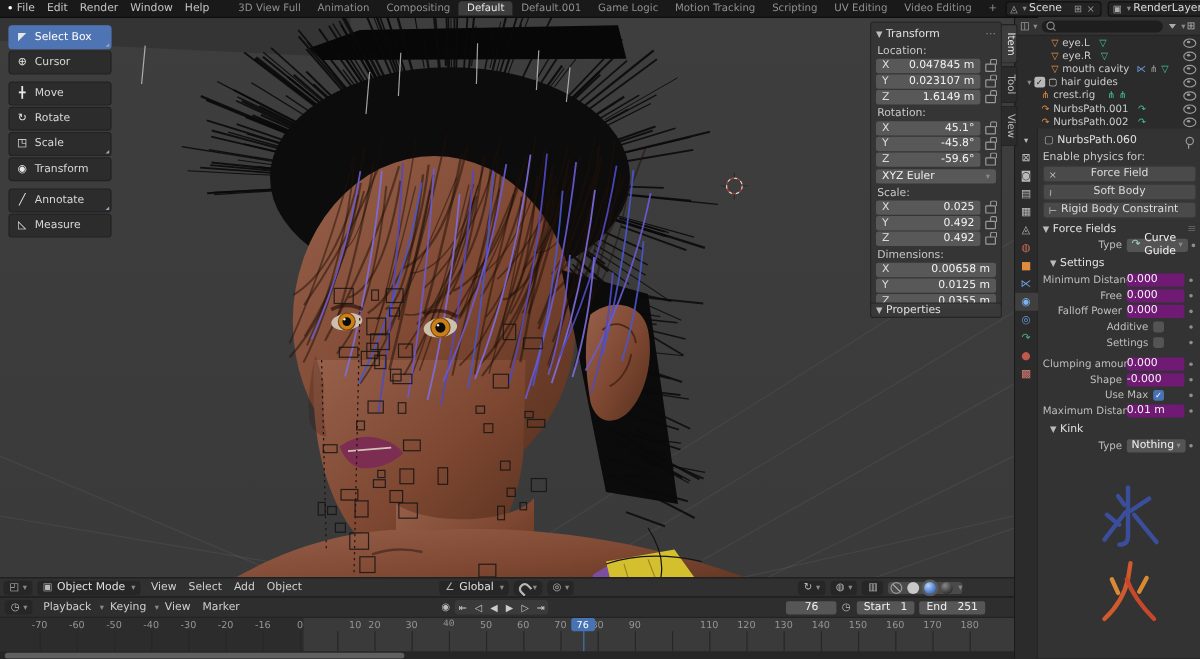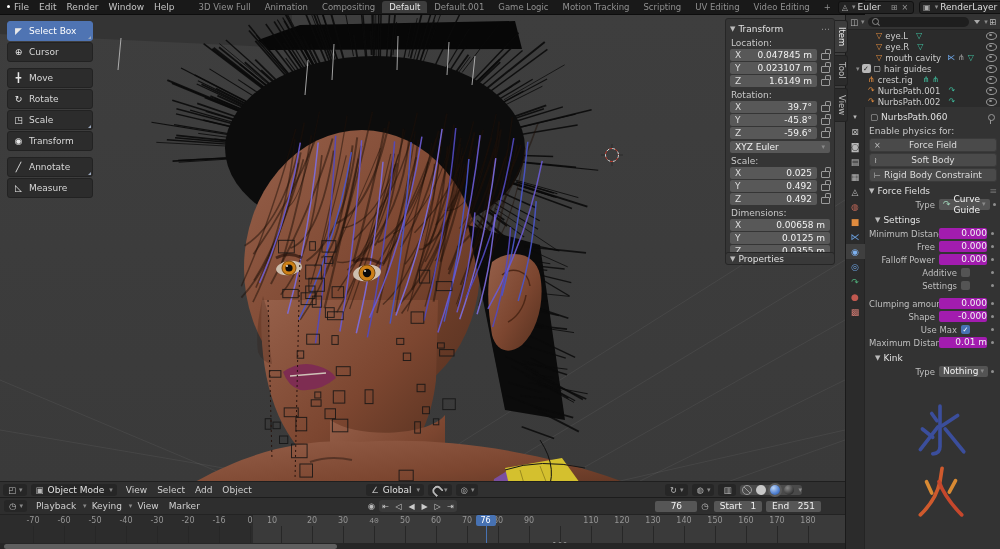--- a/index.html
+++ b/index.html
@@ -88,21 +88,21 @@
   .pin{width:5px;height:5px;border:1px solid #999;border-radius:50%;position:relative;margin-left:auto;margin-right:2px;}
   .pin:after{content:"";position:absolute;top:5px;left:1px;width:1px;height:4px;background:#999;}
   .plabelrow{color:#c8c8c8;height:13px;display:flex;align-items:center;}
   .pbtn{position:relative;display:flex;align-items:center;justify-content:center;height:12px;background:#4a4a4a;border:1px solid #3a3a3a;border-radius:3px;margin:1px 0;color:#dcdcdc;}
   .pbtn .bic{position:absolute;left:4px;color:#c0c0c0;font-size:8px;}
   .phead{display:flex;align-items:center;height:14px;color:#e2e2e2;margin-top:2px;}
   .phead .exp{font-size:7px;color:#bbb;margin-right:3px;}
   .phead .grip{margin-left:auto;color:#6f6f6f;}
   .prow{display:flex;align-items:center;height:13px;}
   .plab{width:66px;text-align:right;padding-right:4px;color:#bfbfbf;white-space:nowrap;font-size:8.5px;flex:none;}
-  .pfield{flex:1;background:#a21caf;border-radius:2px;height:11px;line-height:11px;text-align:right;color:#f2f2f2;}
+  .pfield{flex:1;background:#701a75;border-radius:2px;height:11px;line-height:11px;text-align:left;color:#f2f2f2;}
   .pdrop{flex:1;background:#545454;border-radius:2px;height:11px;line-height:11px;display:flex;align-items:center;padding:0 4px;color:#f2f2f2;}
   .pdot{width:10px;display:flex;justify-content:center;flex:none;}
   .pdot i{width:3px;height:3px;border-radius:50%;background:#8f8f8f;}
   #pdecor{position:absolute;left:46px;top:294px;}
   
   #timeline{left:0;top:497px;width:845px;height:52px;background:#2e2e2e;border-top:1px solid #1c1c1c;box-sizing:border-box;z-index:25;}
   #tl-head{height:16px;display:flex;align-items:center;padding:0 4px;border-bottom:1px solid #232323;}
   .pbgroup{display:flex;align-items:center;background:#3a3a3a;border-radius:3px;height:12px;margin-left:3px;}
   .pbtn2{width:13px;text-align:center;color:#ccc;font-size:8px;}
   .tlfield{background:#565656;border-radius:2px;height:11px;line-height:11px;text-align:center;color:#f0f0f0;margin-left:4px;padding:0 6px;}
@@ -139,21 +139,21 @@
       <span class="tab">Motion Tracking</span>
       <span class="tab">Scripting</span>
       <span class="tab">UV Editing</span>
       <span class="tab">Video Editing</span>
       <span class="tab">+</span>
     </div>
     <div style="flex:1"></div>
     <div class="tbgrp">
       <span class="gic">◬</span>
       <span class="dd">▾</span>
-      <span class="gtxt">Euler</span>
+      <span class="gtxt">Scene</span>
       <span class="gbtn">⊞</span>
       <span class="gbtn">×</span>
     </div>
     <div class="tbgrp">
       <span class="gic">▣</span>
       <span class="dd">▾</span>
       <span class="gtxt">RenderLayer</span>
 
     </div>
   </div>
@@ -650,21 +650,21 @@
         <div class="nfield">
       <span class="nax">Z</span>
       <span class="nval">1.6149 m</span>
         </div>
       <span class="lock"></span>
       </div>
     <div class="nsec">Rotation:</div>
     <div class="nrow">
         <div class="nfield">
       <span class="nax">X</span>
-      <span class="nval">39.7°</span>
+      <span class="nval">45.1°</span>
         </div>
       <span class="lock"></span>
       </div>
     <div class="nrow">
         <div class="nfield">
       <span class="nax">Y</span>
       <span class="nval">-45.8°</span>
         </div>
       <span class="lock"></span>
       </div>
@@ -1059,21 +1059,21 @@
           <div class="ticklab" style="left: 126px;">-40</div>
           <div class="tickline" style="left: 157px;"></div>
           <div class="ticklab" style="left: 157px;">-30</div>
           <div class="tickline" style="left: 188px;"></div>
           <div class="ticklab" style="left: 188px;">-20</div>
           <div class="tickline" style="left: 219px;"></div>
           <div class="ticklab" style="left: 219px;">-16</div>
           <div class="tickline" style="left: 250px;"></div>
           <div class="ticklab" style="left: 250px;">0</div>
           <div class="tickline" style="left: 281px;"></div>
-          <div class="ticklab" style="left: 272px;">10</div>
+          <div class="ticklab" style="left: 296px;">10</div>
           <div class="tickline" style="left: 312px;"></div>
           <div class="ticklab" style="left: 312px;">20</div>
           <div class="tickline" style="left: 343px;"></div>
           <div class="ticklab" style="left: 343px;">30</div>
           <div class="tickline" style="left: 374px;"></div>
           <div class="ticklab" style="left: 374px; font-family: Liberation Mono, monospace;">40</div>
           <div class="tickline" style="left: 405px;"></div>
           <div class="ticklab" style="left: 405px;">50</div>
           <div class="tickline" style="left: 436px;"></div>
           <div class="ticklab" style="left: 436px;">60</div>

